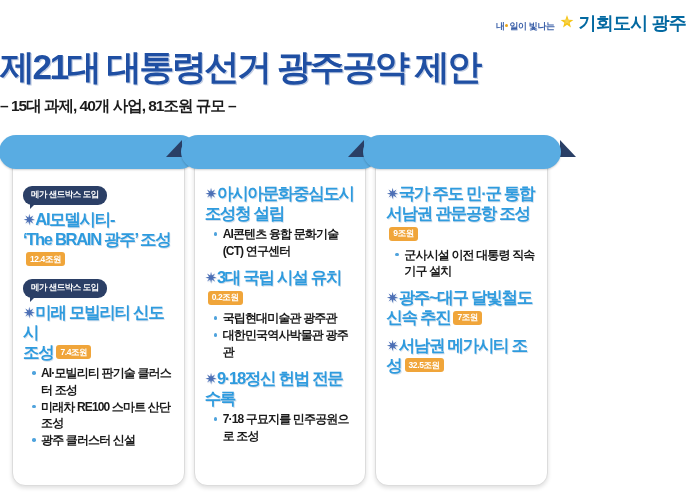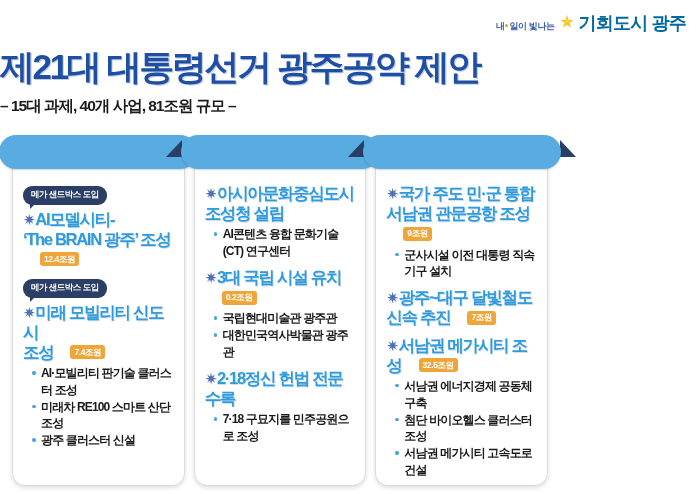--- a/index.html
+++ b/index.html
@@ -188,21 +188,21 @@
   .badge {
     display: inline-block;
     background: #F0A53A;
     color: #ffffff;
     font-size: 8.5px;
     font-weight: 700;
     letter-spacing: -0.4px;
     border-radius: 3px;
     padding: 1.5px 4px 2px 4px;
     vertical-align: 3px;
-    margin-left: 17px;
+    margin-left: 3px;
     text-shadow: none;
     white-space: nowrap;
   }
 
   .subs {
     list-style: none;
     margin: 3px 0 0 9px;
   }
   .subs li {
     position: relative;
@@ -278,21 +278,21 @@
         </ul>
       </div>
       <div class="item">
         <div class="item-head"><span class="star">✷</span><span class="ln">3대 국립 시설 유치</span><span class="badge">0.2조원</span></div>
         <ul class="subs">
           <li>국립현대미술관 광주관</li>
           <li>대한민국역사박물관 광주관</li>
         </ul>
       </div>
       <div class="item">
-        <div class="item-head"><span class="star">✷</span><span class="ln">2·18정신 헌법 전문 수록</span></div>
+        <div class="item-head"><span class="star">✷</span><span class="ln">9·18정신 헌법 전문 수록</span></div>
         <ul class="subs">
           <li>7·18 구묘지를 민주공원으로 조성</li>
         </ul>
       </div>
     </div>
     <div class="card">
       <div class="card-header">
         <span class="ribbon-tail left"></span>
         <span class="ribbon-tail right"></span>
         <div class="ribbon-body">
@@ -303,20 +303,15 @@
         <div class="item-head"><span class="star">✷</span><span class="ln">국가 주도 민·군 통합</span><br><span class="ln">서남권 관문공항 조성</span><span class="badge">9조원</span></div>
         <ul class="subs">
           <li>군사시설 이전 대통령 직속기구 설치</li>
         </ul>
       </div>
       <div class="item">
         <div class="item-head"><span class="star">✷</span><span class="ln">광주~대구 달빛철도</span><br><span class="ln">신속 추진</span><span class="badge">7조원</span></div>
       </div>
       <div class="item">
         <div class="item-head"><span class="star">✷</span><span class="ln">서남권 메가시티 조성</span><span class="badge">32.5조원</span></div>
-        <ul class="subs">
-          <li>서남권 에너지경제 공동체 구축</li>
-          <li>첨단 바이오헬스 클러스터 조성</li>
-          <li>서남권 메가시티 고속도로 건설</li>
-        </ul>
       </div>
     </div>
   </div>
 
 </body></html>

